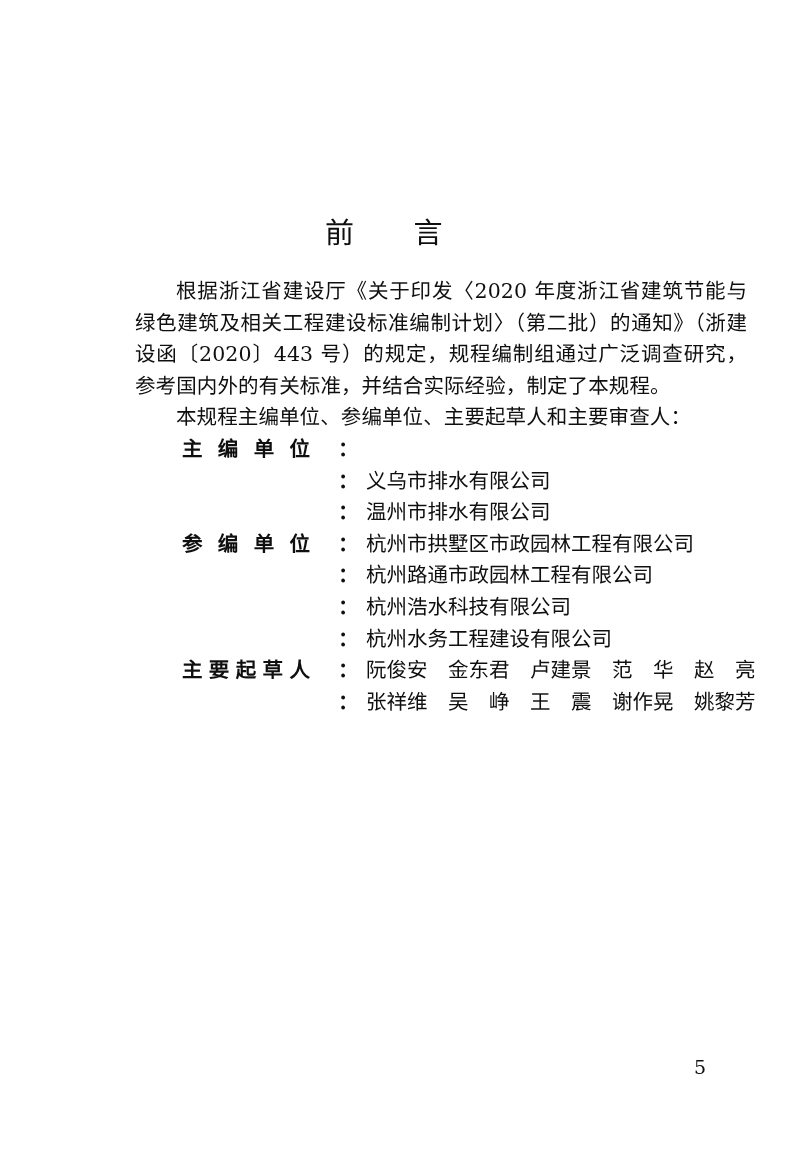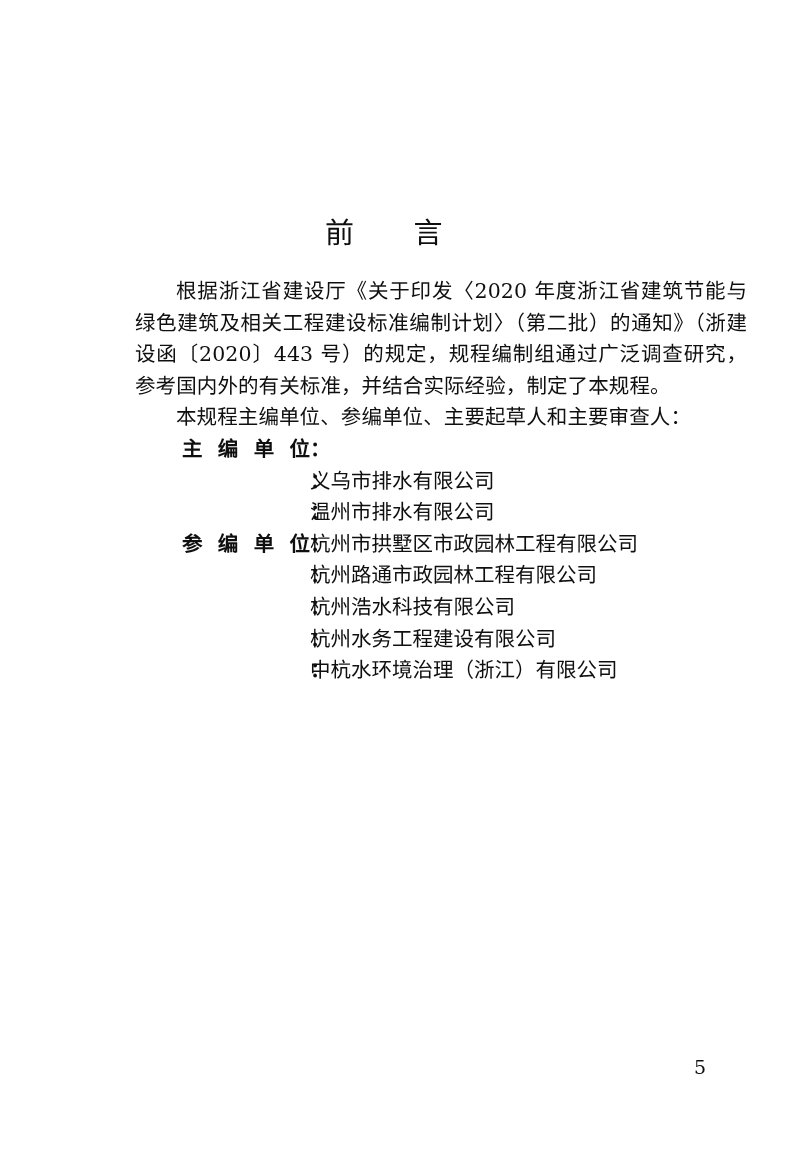--- a/index.html
+++ b/index.html
@@ -63,20 +63,21 @@
 
   
   .credits {
     margin-top: 0;
   }
   .credit-row {
     display: flex;
     align-items: flex-end;
     font-size: 20.5px;
     line-height: 31.6px;
+    gap: 28px;
   }
   .credit-label {
     width: 175px;
     flex: 0 0 175px;
     font-weight: 700;
     text-align: justify;
     text-align-last: justify;
     white-space: nowrap;
     padding-left: 47px;
     box-sizing: border-box;
@@ -155,25 +156,30 @@
       <div class="credit-row continuation">
         <span class="credit-label">参编单位</span>
         <span class="credit-colon">：</span>
         <span class="credit-value">杭州浩水科技有限公司</span>
       </div>
       <div class="credit-row continuation">
         <span class="credit-label">参编单位</span>
         <span class="credit-colon">：</span>
         <span class="credit-value">杭州水务工程建设有限公司</span>
       </div>
+
+      <div class="credit-row">
+        <span class="credit-label plain">主要起草人</span>
+        <span class="credit-colon">：</span>
+        <span class="credit-value">阮俊安　金东君　卢建景　范　华　赵　亮</span>
+      </div>
       <div class="credit-row continuation">
-        <span class="credit-label">参编单位</span>
+        <span class="credit-label plain">主要起草人</span>
         <span class="credit-colon">：</span>
-        <span class="credit-value">中杭水环境治理（浙江）有限公司</span>
+        <span class="credit-value">张祥维　吴　峥　王　震　谢作晃　姚黎芳</span>
       </div>
-
 
     </div>
   </div>
 
   <div class="folio">5</div>
 
 </div>
 
 </body></html>

